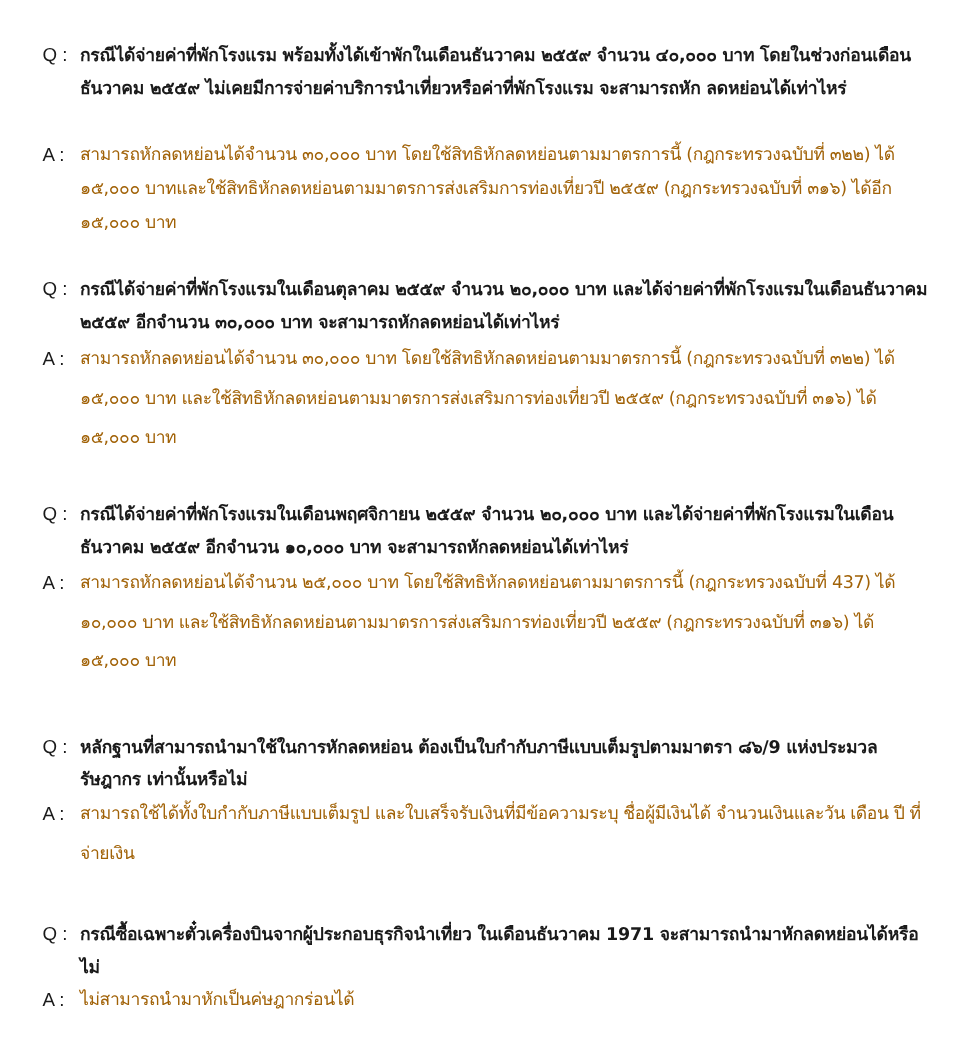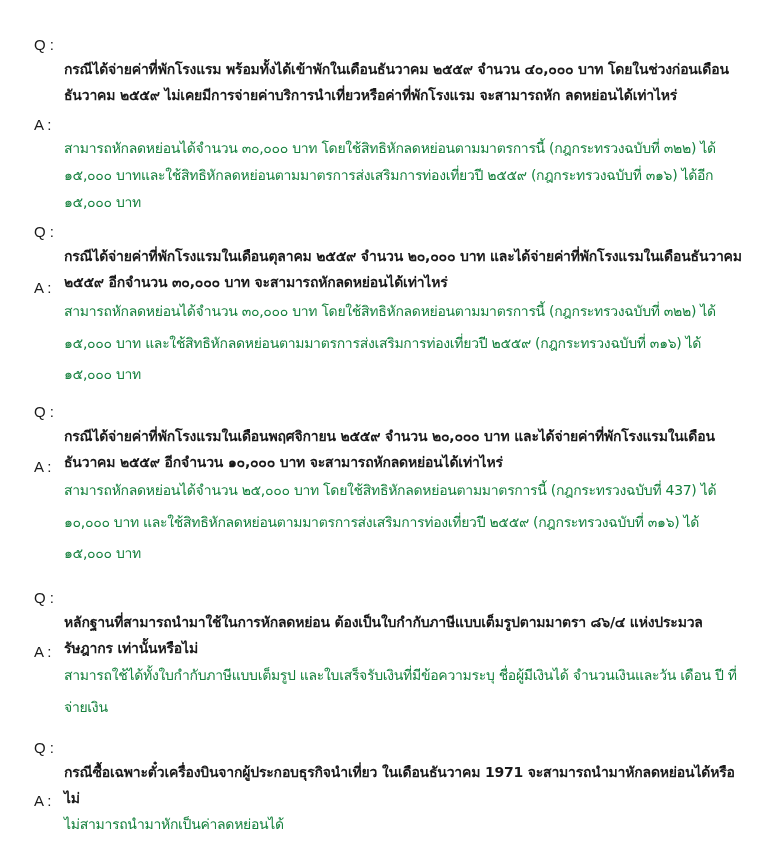--- a/index.html
+++ b/index.html
@@ -1,24 +1,24 @@
 <!DOCTYPE html>
 <html><head>
 <meta charset="utf-8">
 <style>
   html, body { margin: 0; padding: 0; background: #ffffff; }
   body { width: 763px; height: 844px; position: relative; overflow: hidden;
          font-family: "DejaVu Sans", "Liberation Sans", sans-serif; color: #1a1a1a; }
   .qa { position: absolute; left: 34px; width: 712px; display: flex; }
   .lbl { width: 30px; flex: 0 0 30px; font-family: "Liberation Sans", sans-serif;
          font-size: 15px; }
-  .txt { flex: 1; margin-top: 24px; }
+  .txt { flex: 1; }
   .q .lbl { font-weight: normal; }
   .q .txt { font-size: 14px; font-weight: bold; line-height: 26px; letter-spacing: -0.2px; }
-  .a .txt { font-size: 14px; font-weight: normal; line-height: 27px; letter-spacing: -0.3px; color: #15803d; }
+  .a .txt { font-size: 14px; font-weight: normal; line-height: 27px; letter-spacing: -0.3px; color: #a16207; }
   .q .lbl { line-height: 26px; }
   .a .lbl { line-height: 27px; }
   .a.tall .txt, .a.tall .lbl { line-height: 31.5px; }
 </style>
 </head>
 <body>
 
 <div class="qa q" style="top:32px;">
   <span class="lbl">Q :</span>
   <span class="txt">กรณีได้จ่ายค่าที่พักโรงแรม พร้อมทั้งได้เข้าพักในเดือนธันวาคม ๒๕๕๙ จำนวน ๔๐,๐๐๐ บาท โดยในช่วงก่อนเดือนธันวาคม ๒๕๕๙ ไม่เคยมีการจ่ายค่าบริการนำเที่ยวหรือค่าที่พักโรงแรม จะสามารถหัก ลดหย่อนได้เท่าไหร่</span>
@@ -41,27 +41,27 @@
   <span class="lbl">Q :</span>
   <span class="txt">กรณีได้จ่ายค่าที่พักโรงแรมในเดือนพฤศจิกายน ๒๕๕๙ จำนวน ๒๐,๐๐๐ บาท และได้จ่ายค่าที่พักโรงแรมในเดือนธันวาคม ๒๕๕๙ อีกจำนวน ๑๐,๐๐๐ บาท จะสามารถหักลดหย่อนได้เท่าไหร่</span>
 </div>
 <div class="qa a tall" style="top:451px;">
   <span class="lbl">A :</span>
   <span class="txt">สามารถหักลดหย่อนได้จำนวน ๒๕,๐๐๐ บาท โดยใช้สิทธิหักลดหย่อนตามมาตรการนี้ (กฎกระทรวงฉบับที่ 437) ได้ ๑๐,๐๐๐ บาท และใช้สิทธิหักลดหย่อนตามมาตรการส่งเสริมการท่องเที่ยวปี ๒๕๕๙ (กฎกระทรวงฉบับที่ ๓๑๖) ได้ ๑๕,๐๐๐ บาท</span>
 </div>
 
 <div class="qa q" style="top:585px;">
   <span class="lbl">Q :</span>
-  <span class="txt">หลักฐานที่สามารถนำมาใช้ในการหักลดหย่อน ต้องเป็นใบกำกับภาษีแบบเต็มรูปตามมาตรา ๘๖/๔ แห่งประมวลรัษฎากร เท่านั้นหรือไม่</span>
+  <span class="txt">หลักฐานที่สามารถนำมาใช้ในการหักลดหย่อน ต้องเป็นใบกำกับภาษีแบบเต็มรูปตามมาตรา ๘๖/9 แห่งประมวลรัษฎากร เท่านั้นหรือไม่</span>
 </div>
 <div class="qa a tall" style="top:636px;">
   <span class="lbl">A :</span>
   <span class="txt">สามารถใช้ได้ทั้งใบกำกับภาษีแบบเต็มรูป และใบเสร็จรับเงินที่มีข้อความระบุ ชื่อผู้มีเงินได้ จำนวนเงินและวัน เดือน ปี ที่จ่ายเงิน</span>
 </div>
 
 <div class="qa q" style="top:735px;">
   <span class="lbl">Q :</span>
   <span class="txt">กรณีซื้อเฉพาะตั๋วเครื่องบินจากผู้ประกอบธุรกิจนำเที่ยว ในเดือนธันวาคม 1971 จะสามารถนำมาหักลดหย่อนได้หรือไม่</span>
 </div>
 <div class="qa a" style="top:787px;">
   <span class="lbl">A :</span>
-  <span class="txt">ไม่สามารถนำมาหักเป็นค่าลดหย่อนได้</span>
+  <span class="txt">ไม่สามารถนำมาหักเป็นค่ษฎากร่อนได้</span>
 </div>
 
 </body></html>

